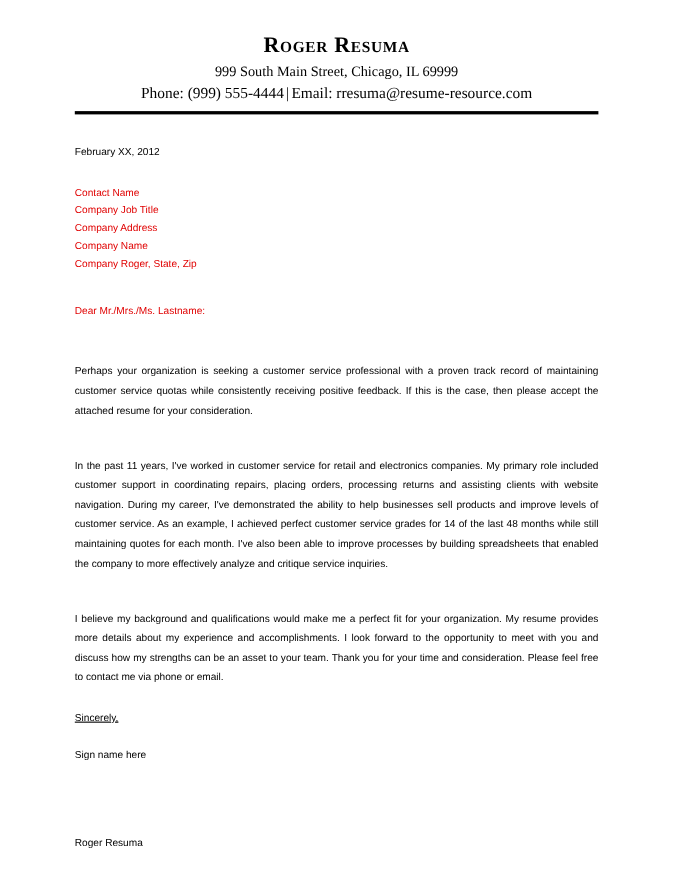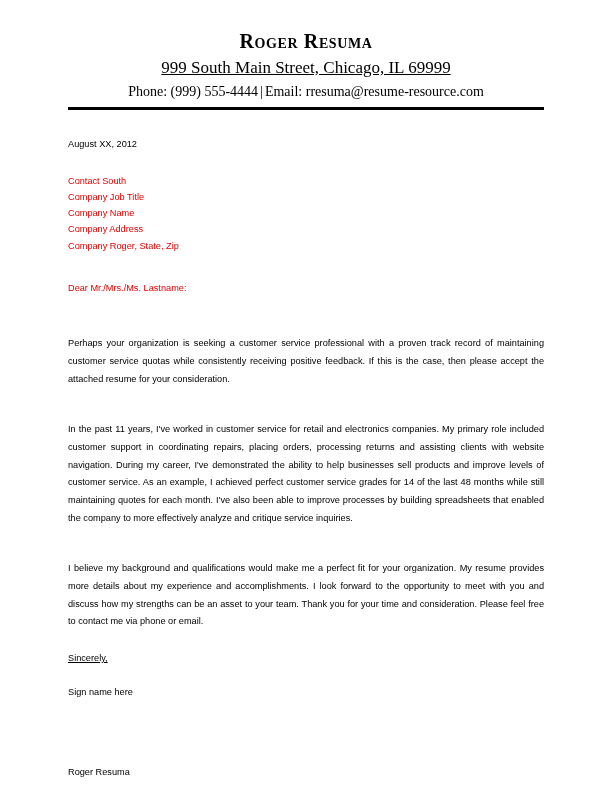--- a/index.html
+++ b/index.html
@@ -29,24 +29,23 @@
     font-family: "Liberation Serif", serif;
   }
   .lh-name {
     font-size: 20px;
     font-weight: bold;
     font-variant: small-caps;
     letter-spacing: 0.6px;
     line-height: 1.15;
   }
   .lh-address {
-    font-size: 17px;
+    font-size: 13px;
     line-height: 1.5;
     margin-top: 2px;
-    text-decoration: underline;
   }
   .lh-contact {
     font-size: 14px;
     line-height: 1.5;
   }
   .lh-sep {
     display: inline-block;
     padding: 0 2px;
   }
   .rule {
@@ -104,27 +103,27 @@
     <div class="lh-name">Roger Resuma</div>
     <div class="lh-address">999 South Main Street, Chicago, IL 69999</div>
     <div class="lh-contact">
       <span>Phone: (999) 555-4444</span><span class="lh-sep">|</span><span>Email: rresuma@resume-resource.com</span>
     </div>
     <div class="rule"></div>
   </div>
 
   <div class="letter-body">
 
-    <div class="date-line">August XX, 2012</div>
+    <div class="date-line">February XX, 2012</div>
 
     <div class="recipient-block">
-      <div>Contact South</div>
+      <div>Contact Name</div>
       <div>Company Job Title</div>
+      <div>Company Address</div>
       <div>Company Name</div>
-      <div>Company Address</div>
       <div>Company Roger, State, Zip</div>
     </div>
 
     <div class="salutation">Dear Mr./Mrs./Ms. Lastname:</div>
 
     <p class="para">Perhaps your organization is seeking a customer service professional with a proven track record of maintaining customer service quotas while consistently receiving positive feedback.  If this is the case, then please accept the attached resume for your consideration.</p>
 
     <p class="para">In the past 11 years, I've worked in customer service for retail and electronics companies.  My primary role included customer support in coordinating repairs,  placing orders, processing returns and assisting clients with website navigation.  During my career, I've demonstrated the ability to help businesses sell products and improve levels of customer service.  As an example, I achieved perfect customer service grades for 14 of the last 48 months while still maintaining quotes for each month.  I've also been able to improve  processes by building spreadsheets that enabled the company to more effectively analyze and critique service inquiries.</p>
 
     <p class="para">I believe my background and qualifications would make me a perfect fit for your organization.  My resume provides more details about my experience and accomplishments.  I look forward to the opportunity to meet with you and discuss how my strengths can be an asset to your team.   Thank you for your time and consideration.  Please feel free to contact me via phone or email.</p>

